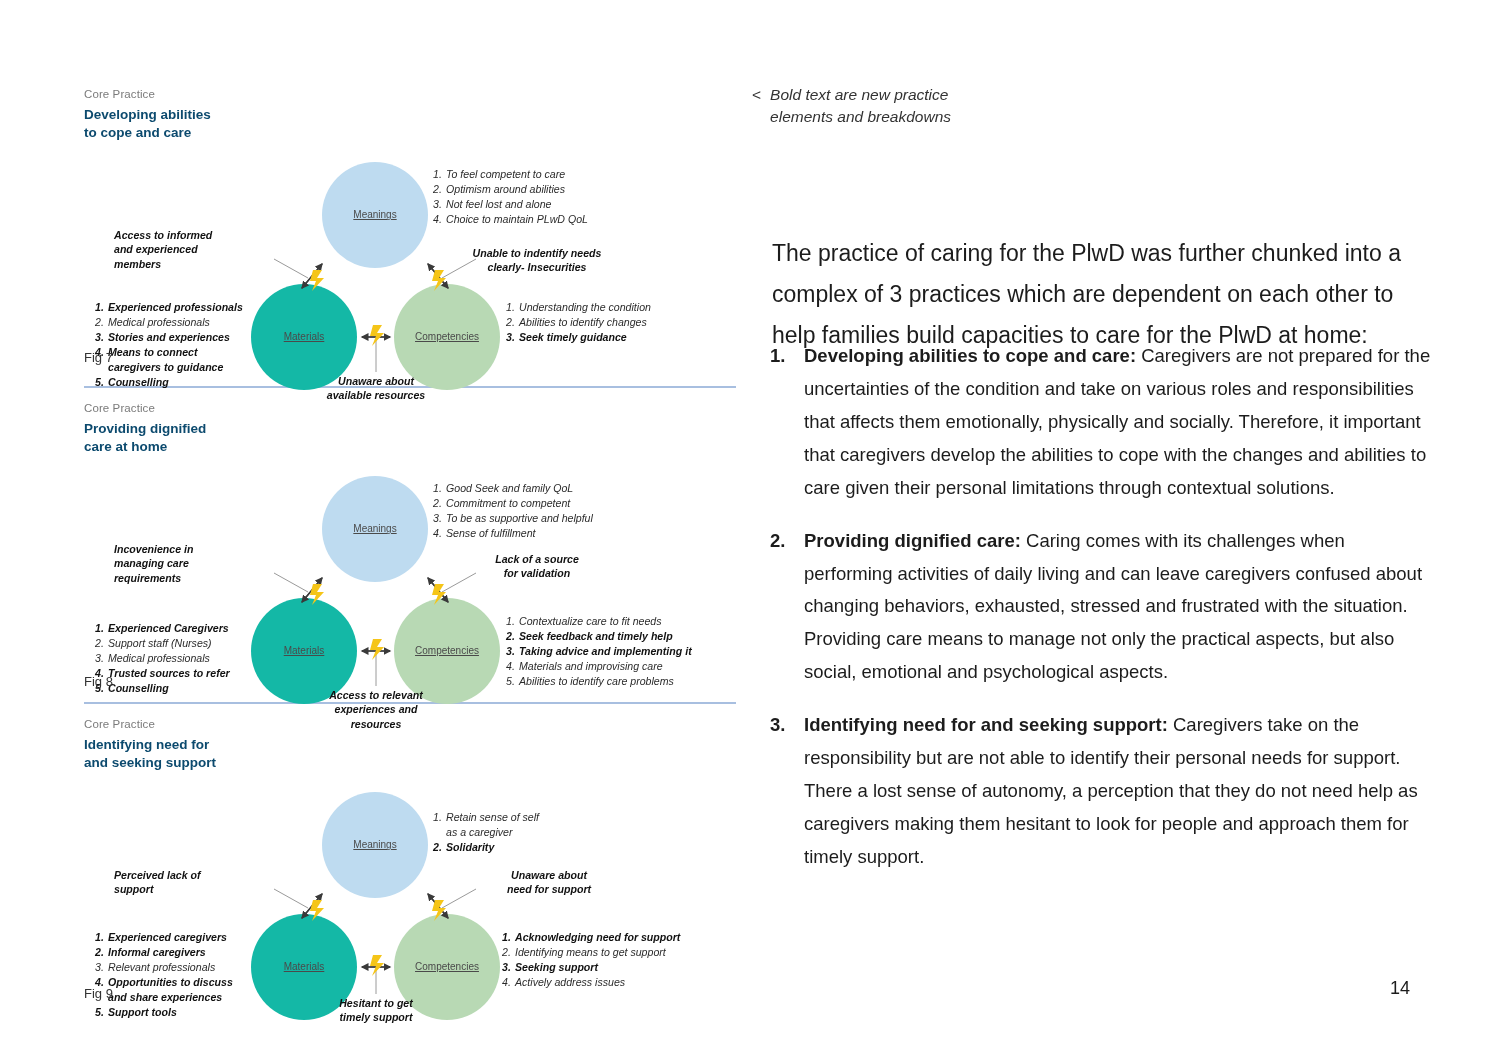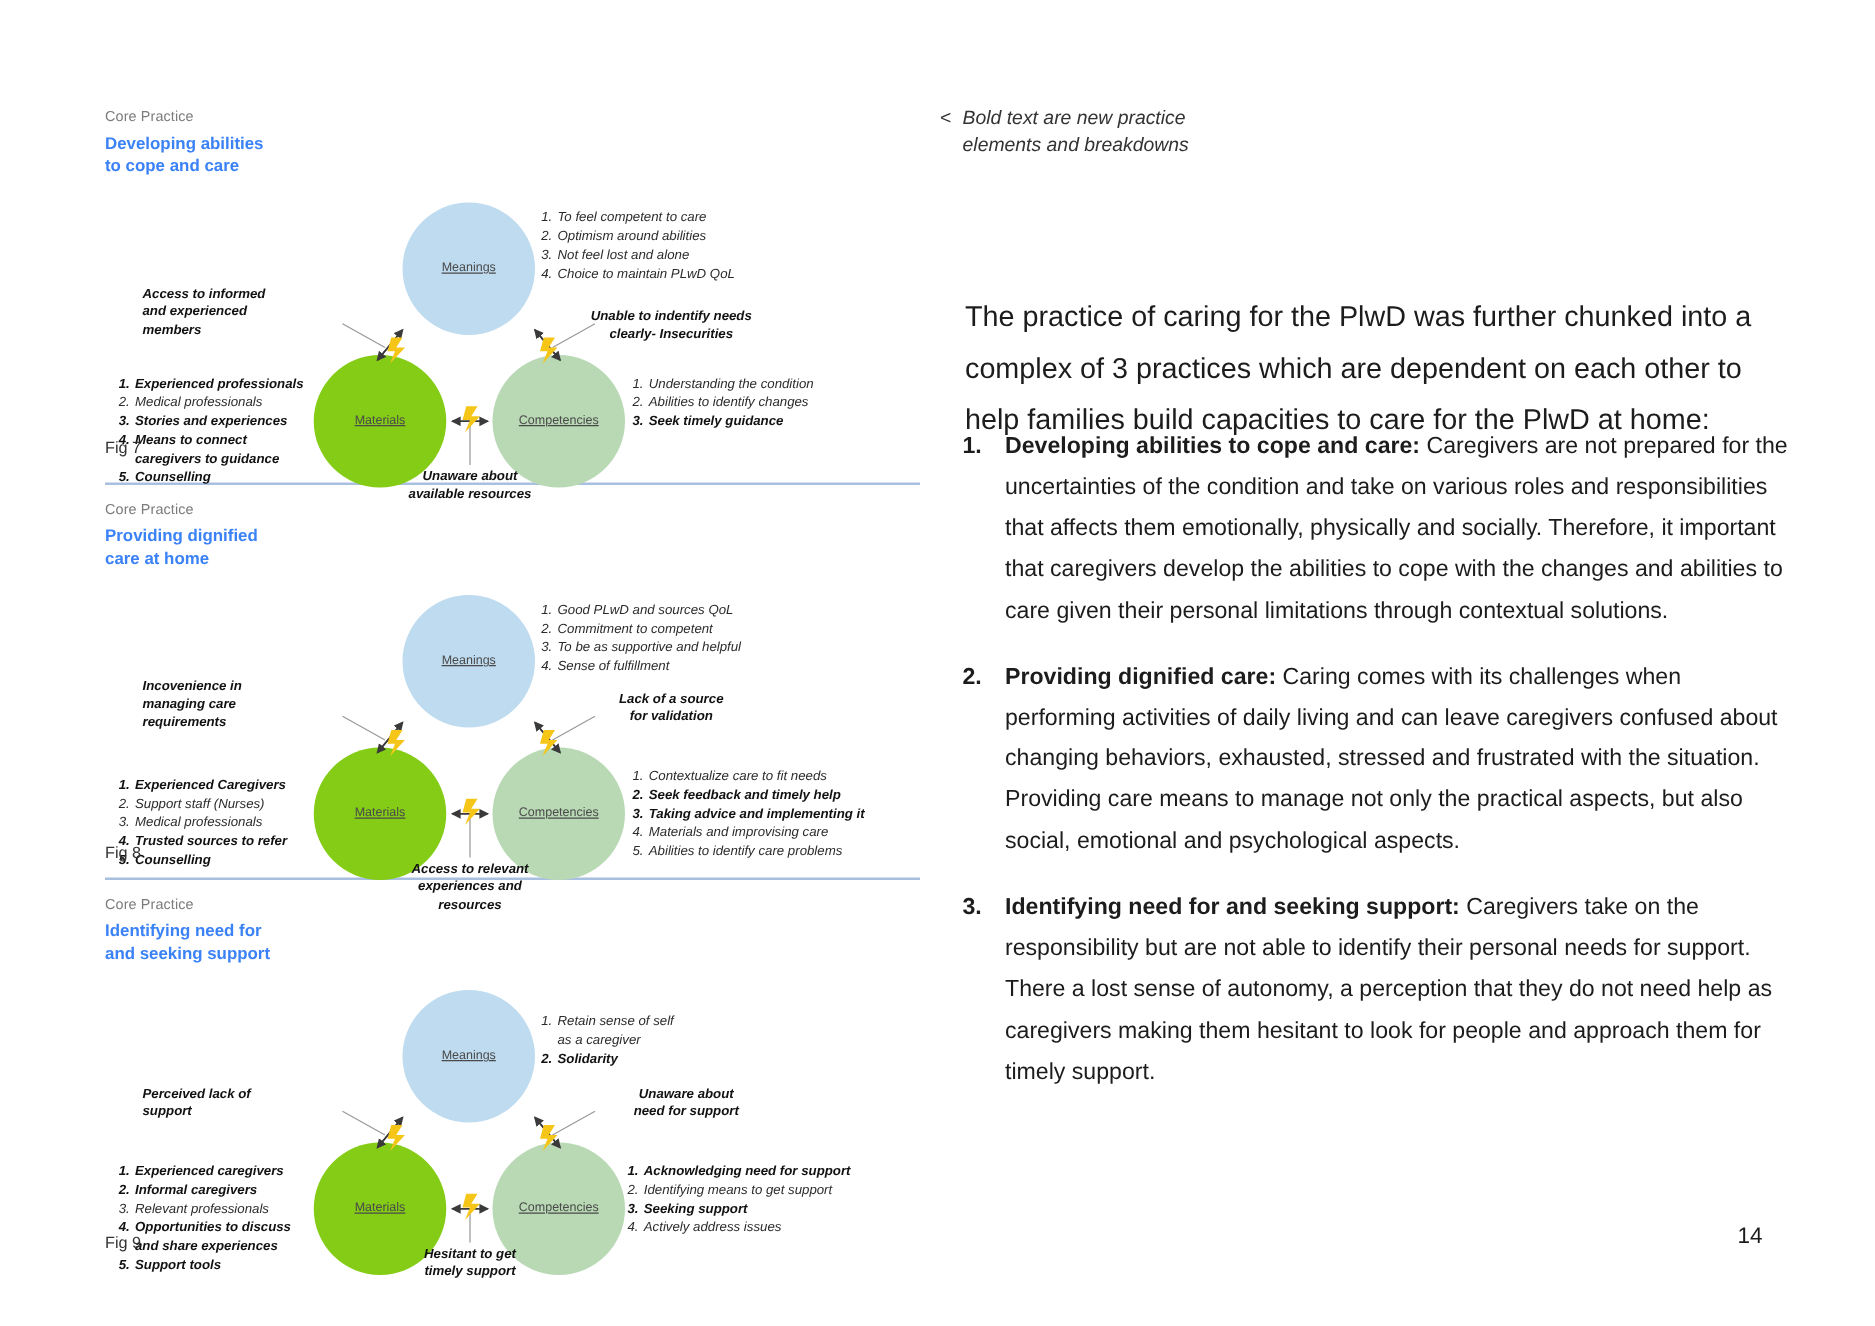--- a/index.html
+++ b/index.html
@@ -31,21 +31,21 @@
 
   .core-practice-label {
     font-size: 11.5px;
     color: #7b7b7b;
     font-family: "Liberation Sans", sans-serif;
     letter-spacing: .1px;
   }
   .practice-title {
     font-size: 13.5px;
     font-weight: bold;
-    color: #3b82f6;
+    color: #0c4a6e;
     line-height: 1.33;
     margin-top: 6px;
     white-space: pre-line;
   }
   .fig-caption {
     font-size: 13px;
     color: #333333;
     font-style: normal;
     font-family: "Liberation Sans", sans-serif;
   }
@@ -60,21 +60,21 @@
     border-radius: 50%;
     display: flex;
     align-items: center;
     justify-content: center;
     font-size: 10px;
     color: #4a4a4a;
     font-family: "Liberation Sans", sans-serif;
     text-decoration: underline;
   }
   .c-meanings { background: #bedbf0; }
-  .c-materials { background: #84cc16; }
+  .c-materials { background: #14b8a6; }
   .c-competencies { background: #b8d9b4; }
 
   .list {
     position: absolute;
     font-size: 10.6px;
     font-style: italic;
     line-height: 1.42;
     color: #2b2b2b;
     font-family: "Liberation Sans", sans-serif;
   }
@@ -314,21 +314,21 @@
         <line x1="392" y1="117" x2="358" y2="136" stroke="#9a9a9a" stroke-width="1"></line>
         <line x1="292" y1="198" x2="292" y2="230" stroke="#9a9a9a" stroke-width="1"></line>
         <path d="M229,128 L238,128 L233,136 L240,136 L228,149 L232,139 L226,139 z" fill="#f5c518"></path>
         <path d="M351,128 L360,128 L355,136 L362,136 L350,149 L354,139 L348,139 z" fill="#f5c518"></path>
         <path d="M289,183 L298,183 L293,191 L300,191 L288,204 L292,194 L286,194 z" fill="#f5c518"></path>
       </svg>
 
       <div class="list" style="left:349px; top:25px;">
         <div class="row">
             <span class="num">1.</span>
-            <span class="txt">Good PLwD and sources QoL</span>
+            <span class="txt">Good Seek and family QoL</span>
           </div>
         <div class="row">
             <span class="num">2.</span>
             <span class="txt">Commitment to competent</span>
           </div>
         <div class="row">
             <span class="num">3.</span>
             <span class="txt">To be as supportive and helpful</span>
           </div>
         <div class="row">

